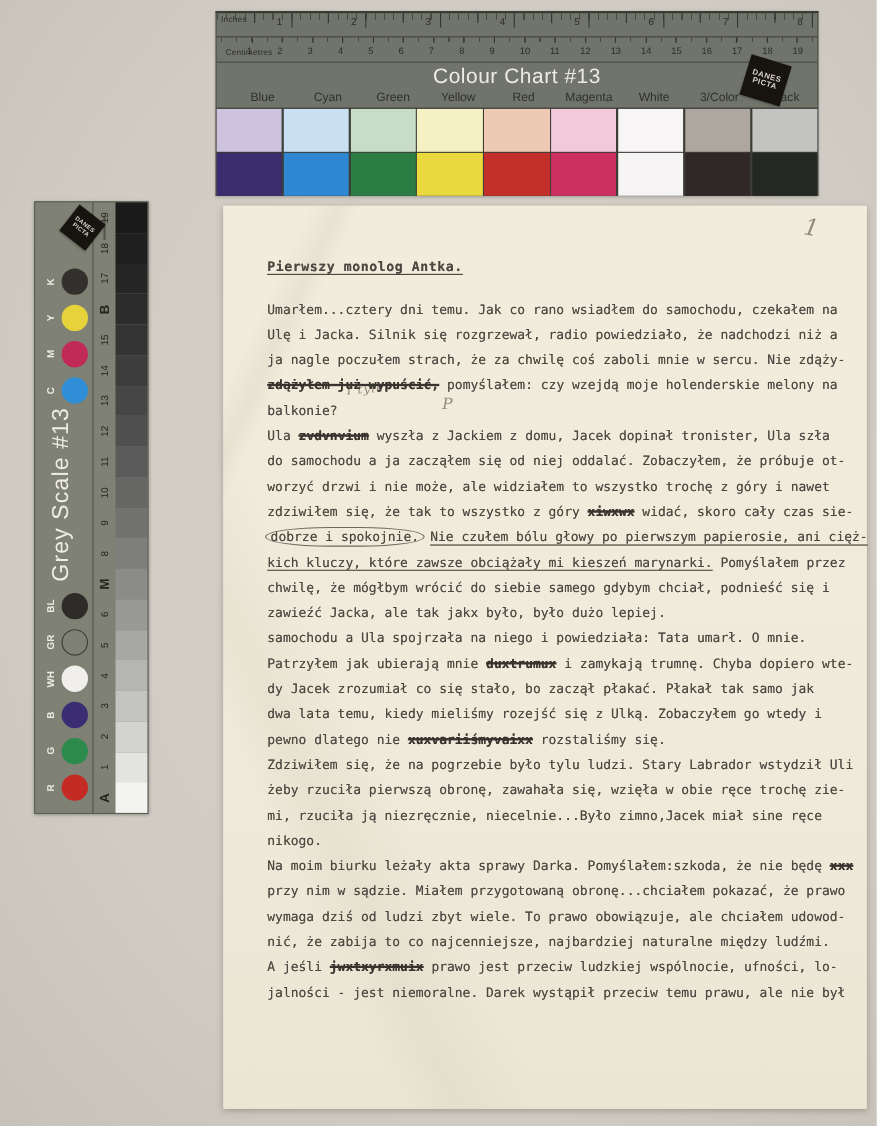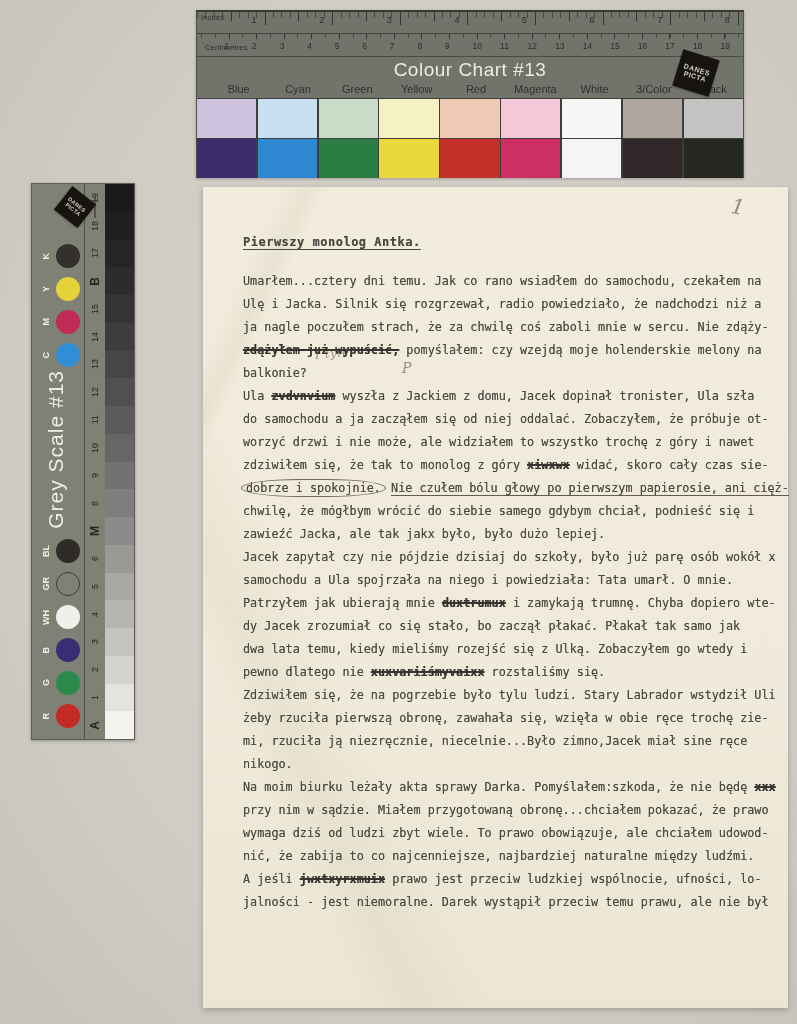--- a/index.html
+++ b/index.html
@@ -336,25 +336,25 @@
   <span class="hand hand-p">P</span>
   <div class="typed text-block">
       <div class="tline"><span>Umarłem...cztery dni temu. Jak co rano wsiadłem do samochodu, czekałem na</span></div>
       <div class="tline"><span>Ulę i Jacka. Silnik się rozgrzewał, radio powiedziało, że nadchodzi niż a</span></div>
       <div class="tline"><span>ja nagle poczułem strach, że za chwilę coś zaboli mnie w sercu. Nie zdąży-</span></div>
       <div class="tline"><span class="seg-strike">zdążyłem już wypuścić,</span><span> pomyślałem: czy wzejdą moje holenderskie melony na</span></div>
       <div class="tline"><span>balkonie?</span></div>
       <div class="tline"><span>Ula </span><span class="seg-strike">zvdvnvium</span><span> wyszła z Jackiem z domu, Jacek dopinał tronister, Ula szła</span></div>
       <div class="tline"><span>do samochodu a ja zacząłem się od niej oddalać. Zobaczyłem, że próbuje ot-</span></div>
       <div class="tline"><span>worzyć drzwi i nie może, ale widziałem to wszystko trochę z góry i nawet</span></div>
-      <div class="tline"><span>zdziwiłem się, że tak to monolog z góry </span><span class="seg-strike">xiwxwx</span><span> widać, skoro cały czas sie-</span></div>
+      <div class="tline"><span>zdziwiłem się, że tak to wszystko z góry </span><span class="seg-strike">xiwxwx</span><span> widać, skoro cały czas sie-</span></div>
       <div class="tline"><span class="seg-circle">dobrze i spokojnie.</span><span> </span><span class="seg-underline">Nie czułem bólu głowy po pierwszym papierosie, ani cięż-</span></div>
+      <div class="tline"><span class="seg-underline">kich kluczy, które zawsze obciążały mi kieszeń marynarki.</span><span> Pomyślałem przez</span></div>
       <div class="tline"><span>chwilę, że mógłbym wrócić do siebie samego gdybym chciał, podnieść się i</span></div>
       <div class="tline"><span>zawieźć Jacka, ale tak jakx było, było dużo lepiej.</span></div>
-      <div class="tline"><span>Jacek zapytał czy nie pójdzie dzisiaj do szkoły, było już parę osób wokół x</span></div>
       <div class="tline"><span>samochodu a Ula spojrzała na niego i powiedziała: Tata umarł. O mnie.</span></div>
       <div class="tline"><span>Patrzyłem jak ubierają mnie </span><span class="seg-strike">duxtrumux</span><span> i zamykają trumnę. Chyba dopiero wte-</span></div>
       <div class="tline"><span>dy Jacek zrozumiał co się stało, bo zaczął płakać. Płakał tak samo jak</span></div>
       <div class="tline"><span>dwa lata temu, kiedy mieliśmy rozejść się z Ulką. Zobaczyłem go wtedy i</span></div>
       <div class="tline"><span>pewno dlatego nie </span><span class="seg-strike">xuxvariiśmyvaixx</span><span> rozstaliśmy się.</span></div>
       <div class="tline"><span>Zdziwiłem się, że na pogrzebie było tylu ludzi. Stary Labrador wstydził Uli</span></div>
       <div class="tline"><span>żeby rzuciła pierwszą obronę, zawahała się, wzięła w obie ręce trochę zie-</span></div>
       <div class="tline"><span>mi, rzuciła ją niezręcznie, niecelnie...Było zimno,Jacek miał sine ręce</span></div>
       <div class="tline"><span>nikogo.</span></div>
       <div class="tline"><span>Na moim biurku leżały akta sprawy Darka. Pomyślałem:szkoda, że nie będę </span><span class="seg-strike">xxx</span></div>

